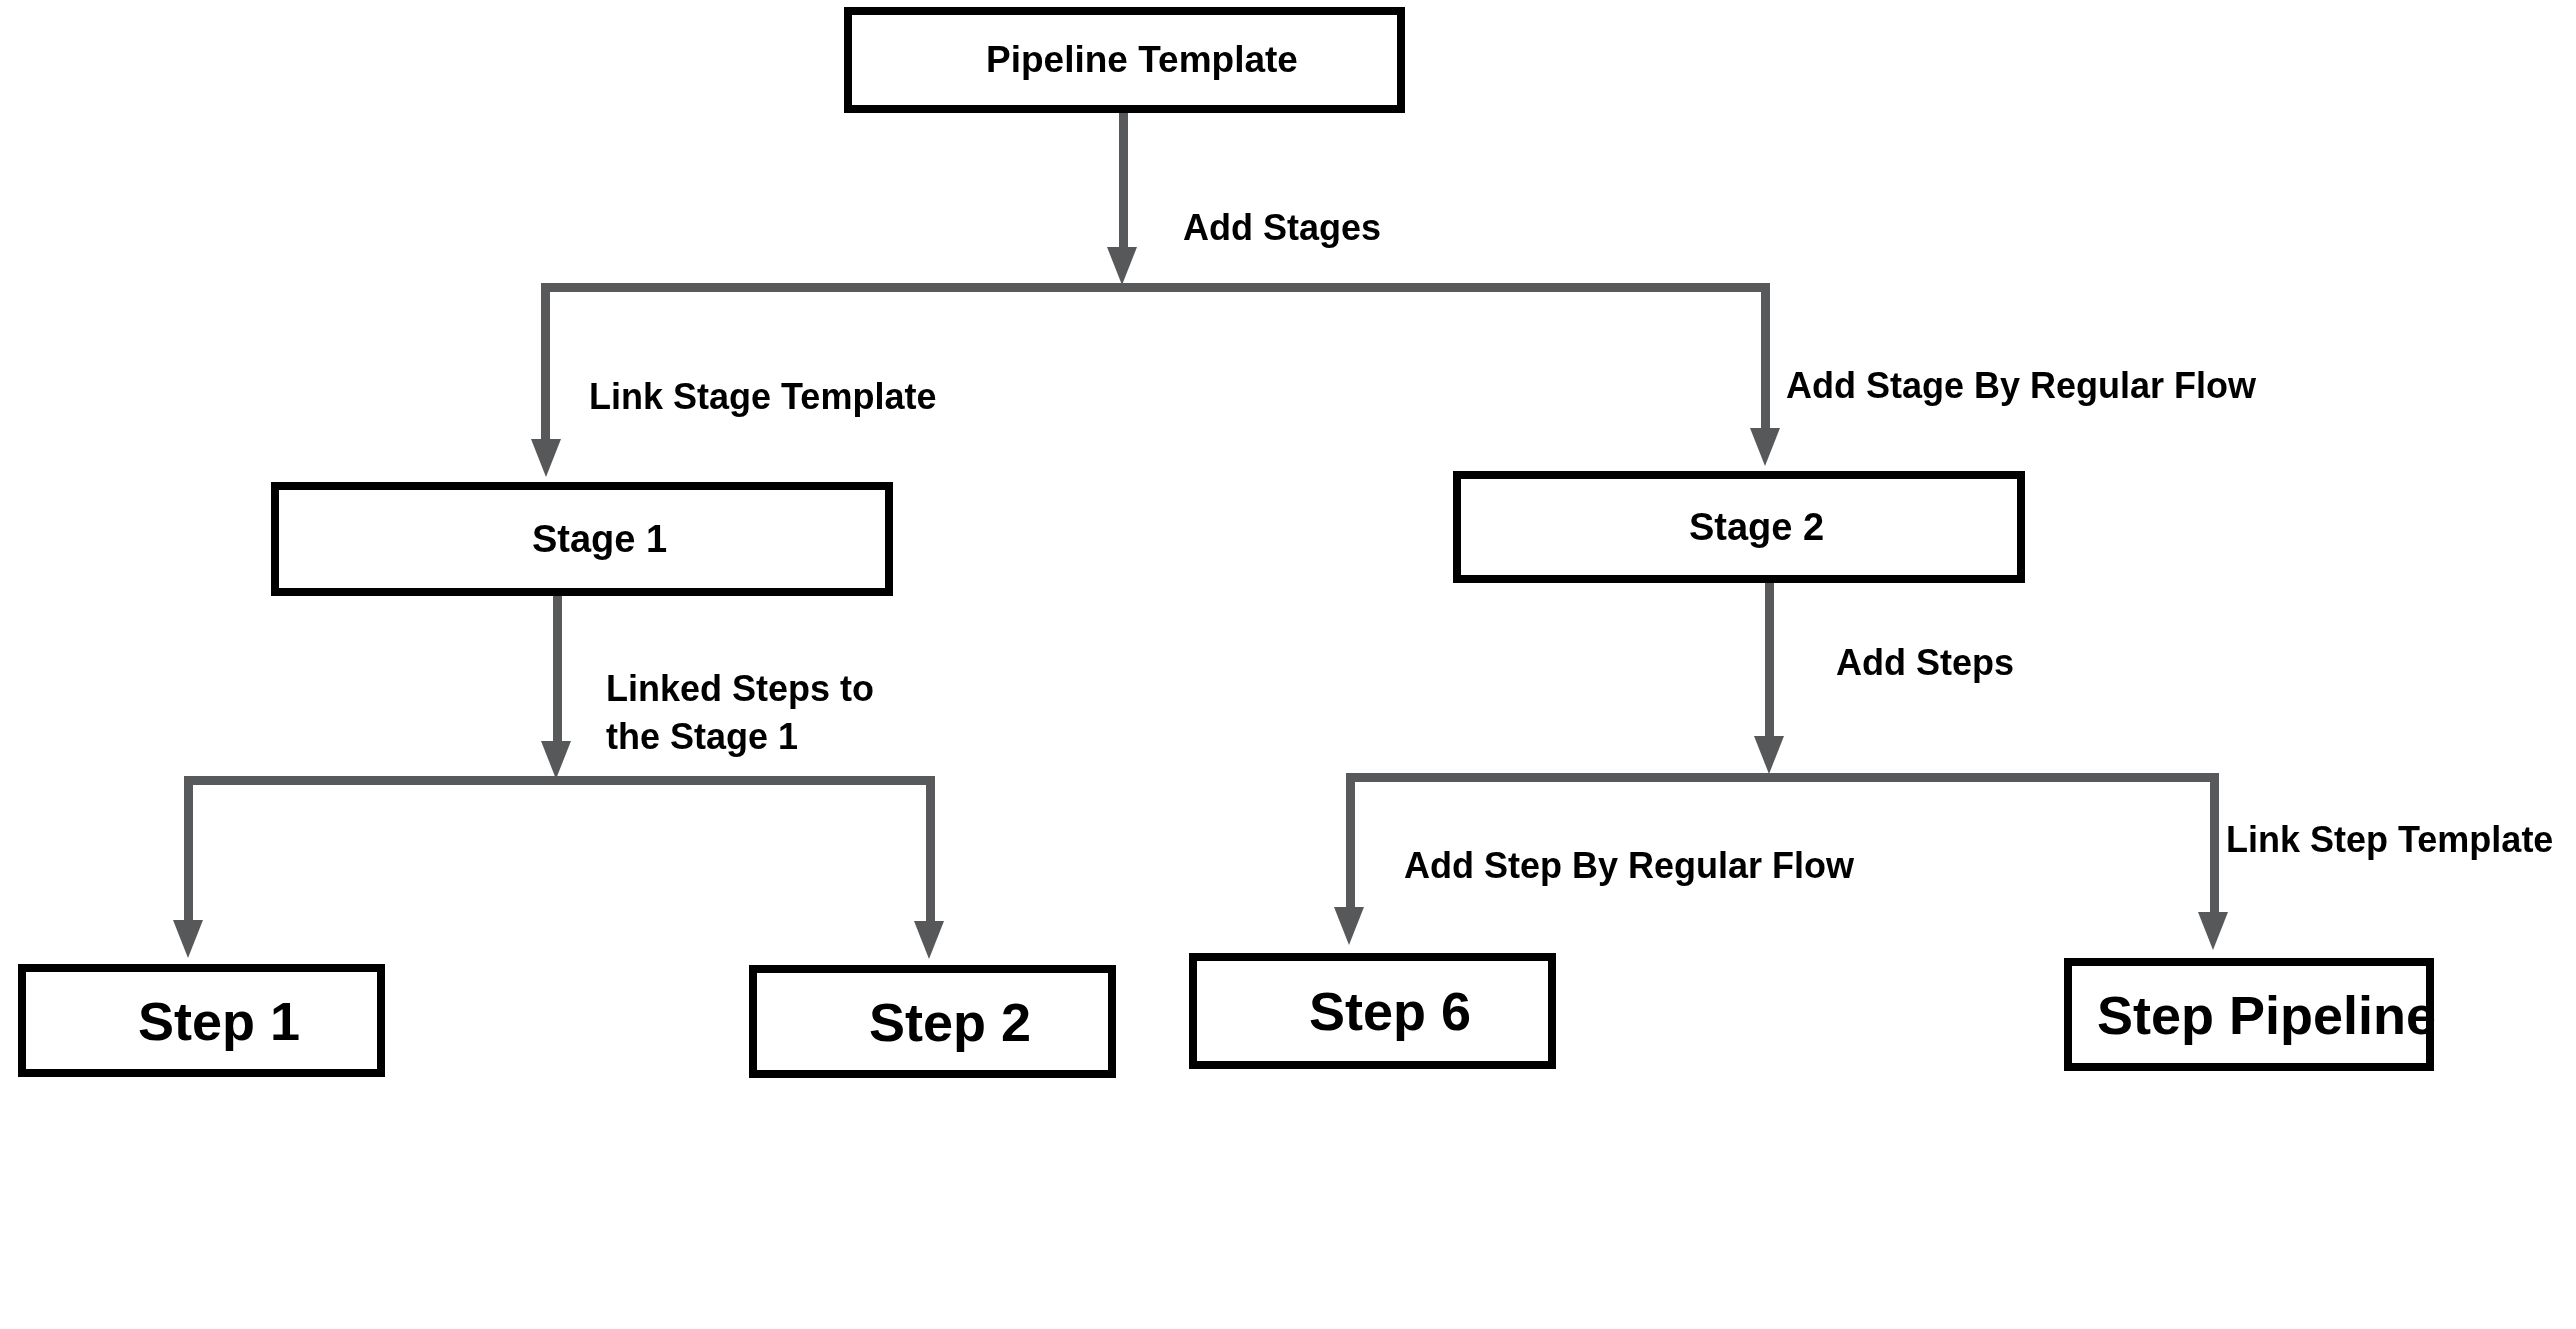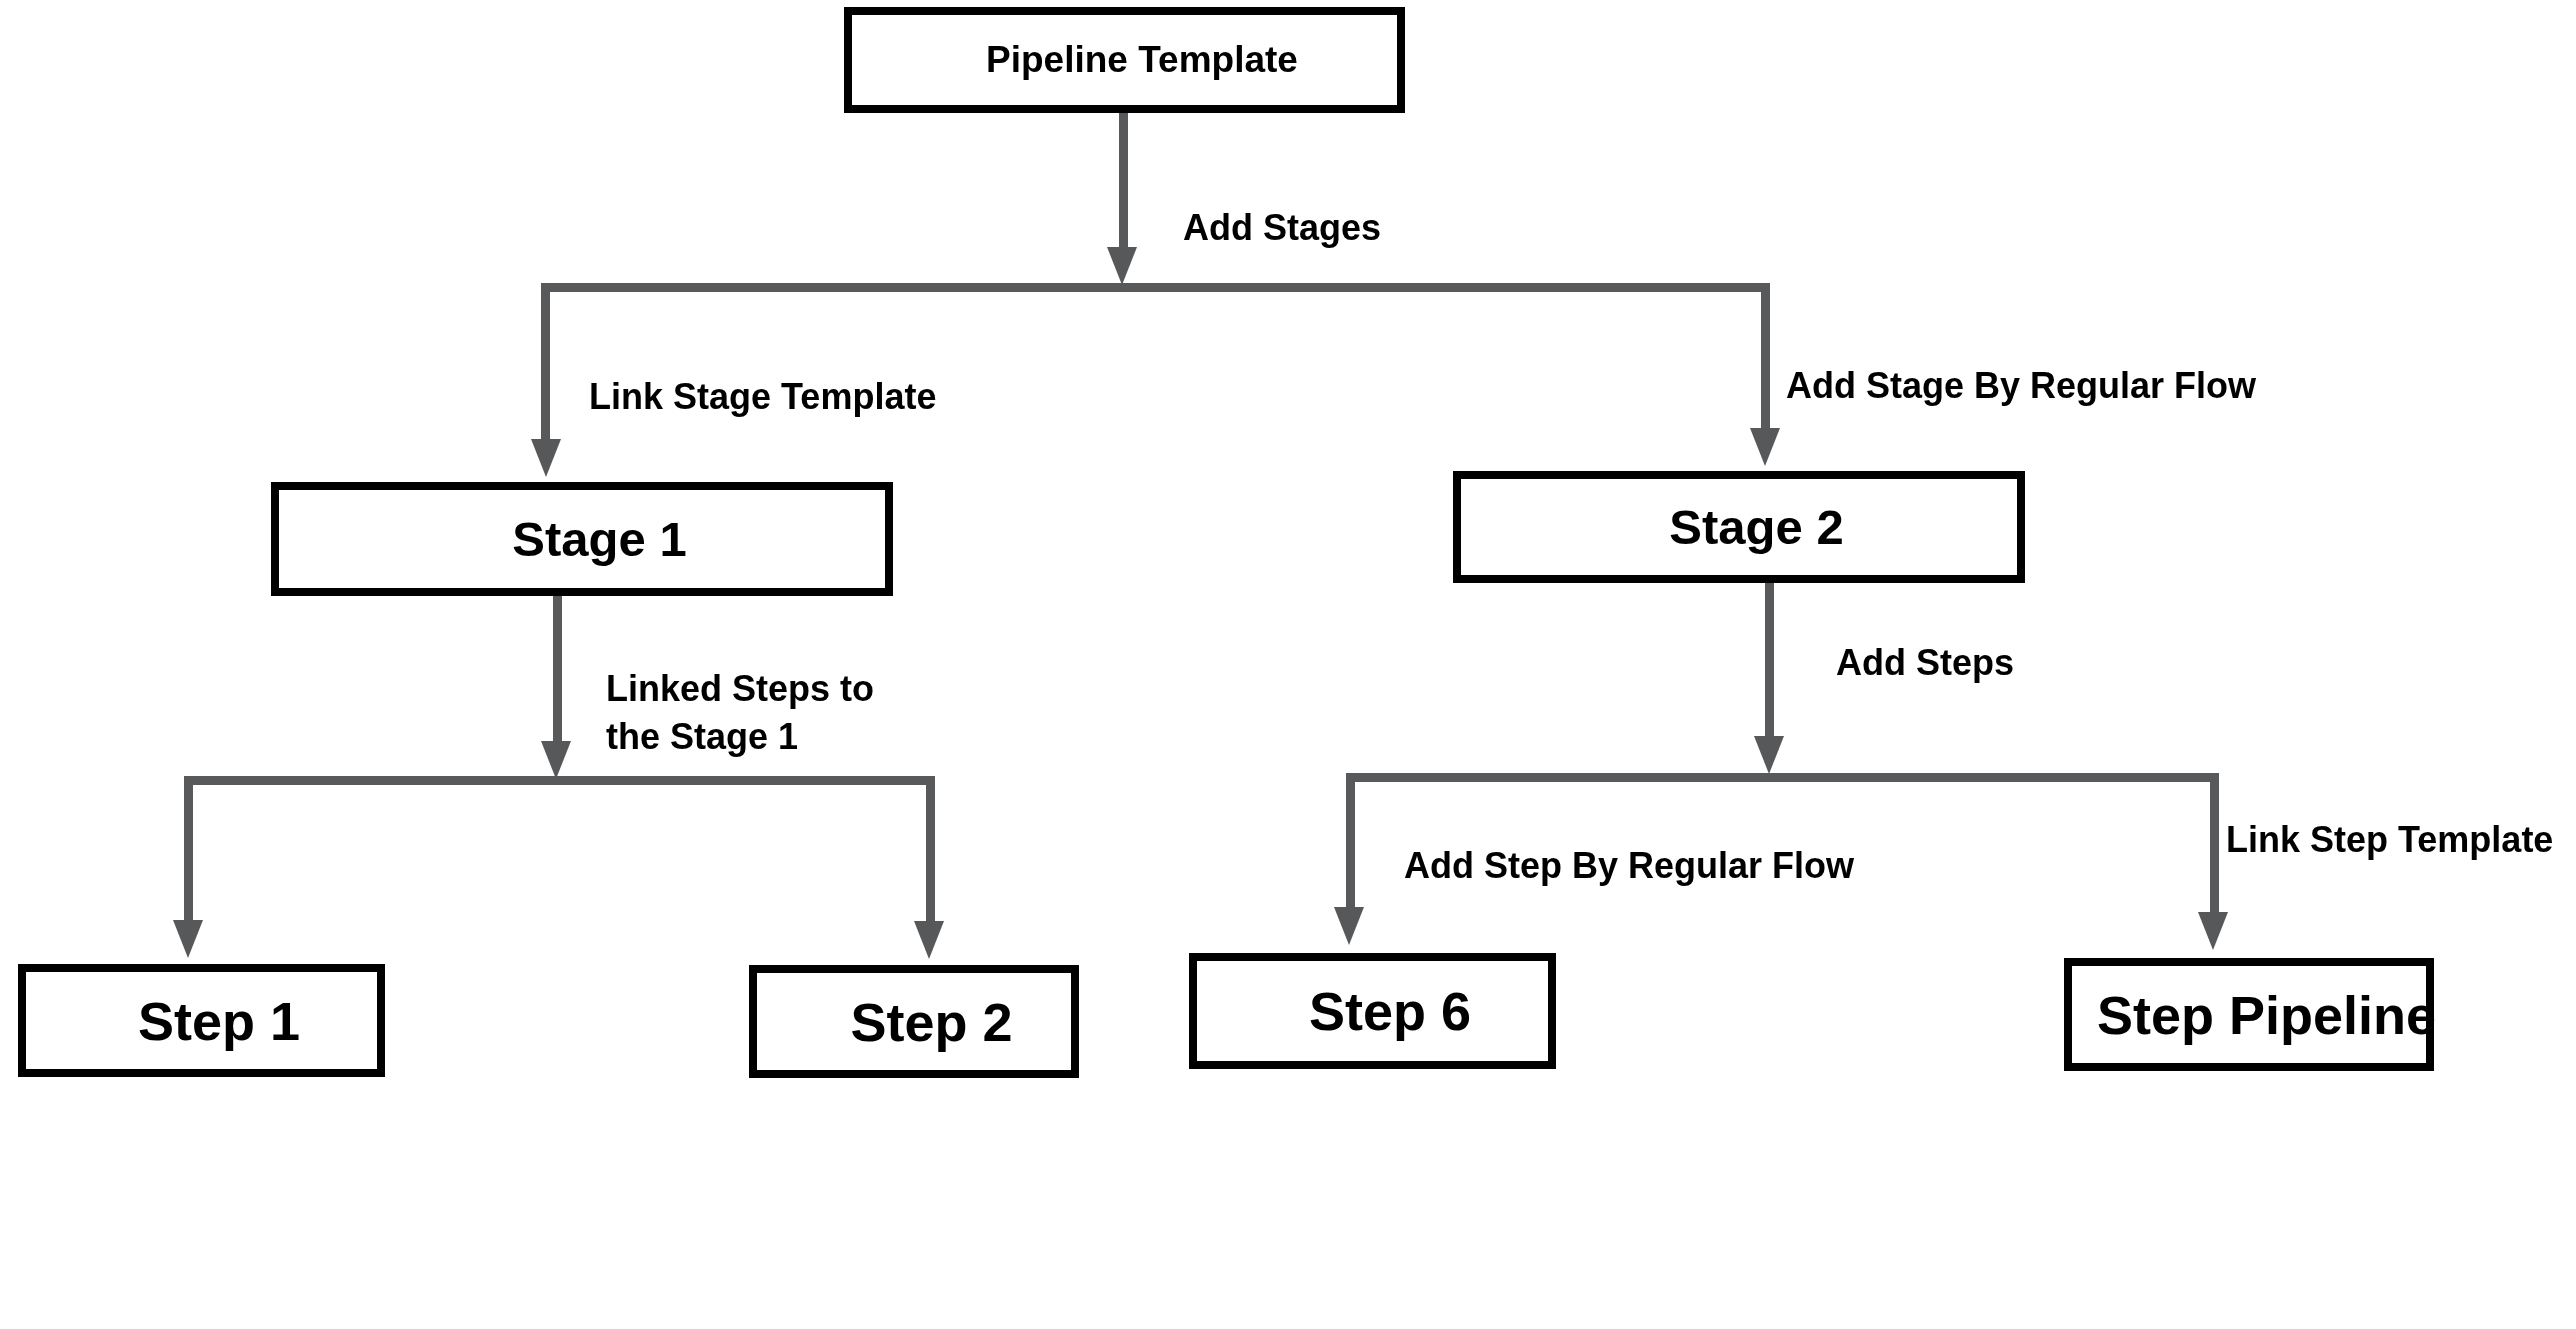--- a/index.html
+++ b/index.html
@@ -22,21 +22,21 @@
     border: 8.2px solid #000000;
     display: flex;
     align-items: center;
     justify-content: center;
     font-weight: bold;
     color: #000000;
     white-space: nowrap;
     padding-left: 35px;
   }
   .node-title { font-size: 37px; }
-  .node-stage { font-size: 49px; }
+  .node-stage { font-size: 38px; }
   .node-step  { font-size: 54px; }
   .hline, .vline {
     position: absolute;
     background: #58595b;
   }
   .arrow-down {
     position: absolute;
     width: 0;
     height: 0;
     border-left: 15.6px solid transparent;
@@ -113,21 +113,21 @@
   </div>
 
   <div class="node node-stage" style="left:1453px; top:471px; width:572px; height:112px;">
     <span>Stage 2</span>
   </div>
 
   <div class="node node-step" style="left:18px; top:964px; width:367px; height:113px;">
     <span>Step 1</span>
   </div>
 
-  <div class="node node-step" style="left:749px; top:965px; width:330px; height:113px;">
+  <div class="node node-step" style="left:749px; top:965px; width:367px; height:113px;">
     <span>Step 2</span>
   </div>
 
   <div class="node node-step" style="left:1189px; top:953px; width:367px; height:116px;">
     <span>Step 6</span>
   </div>
 
   <div class="node node-step" style="left:2064px; top:958px; width:370px; height:113px;">
     <span>Step Pipeline</span>
   </div>

